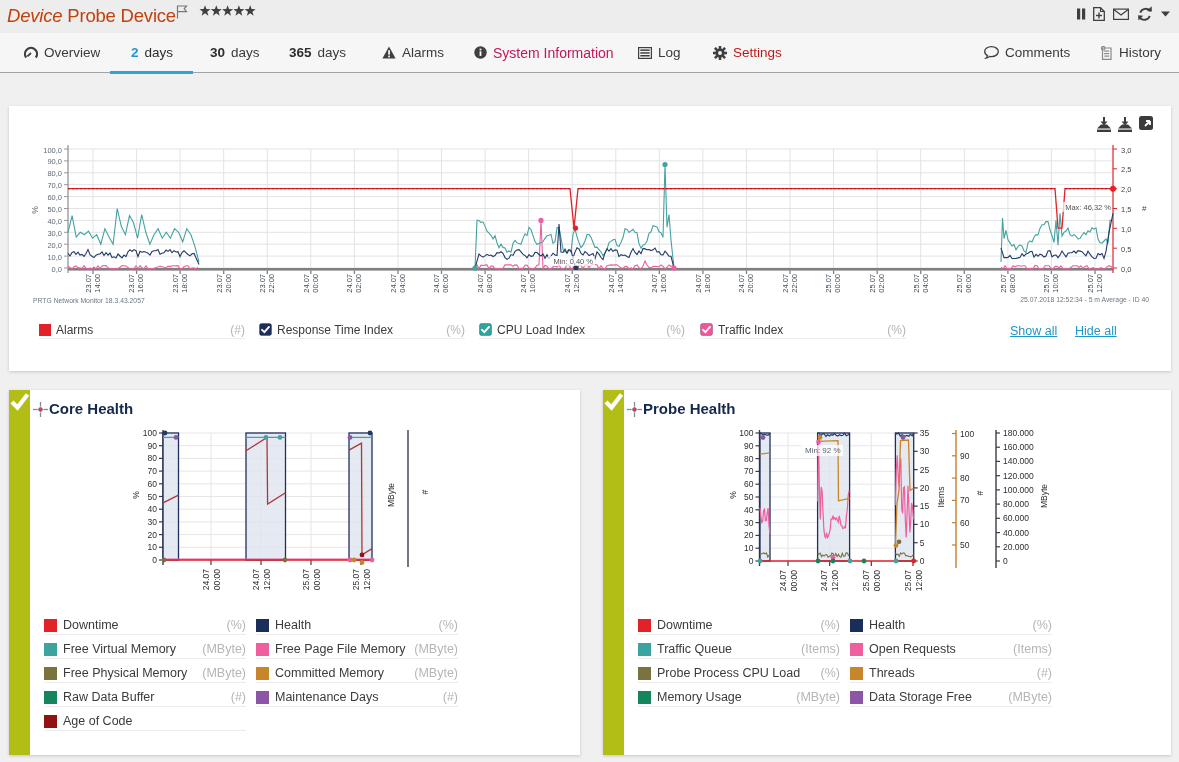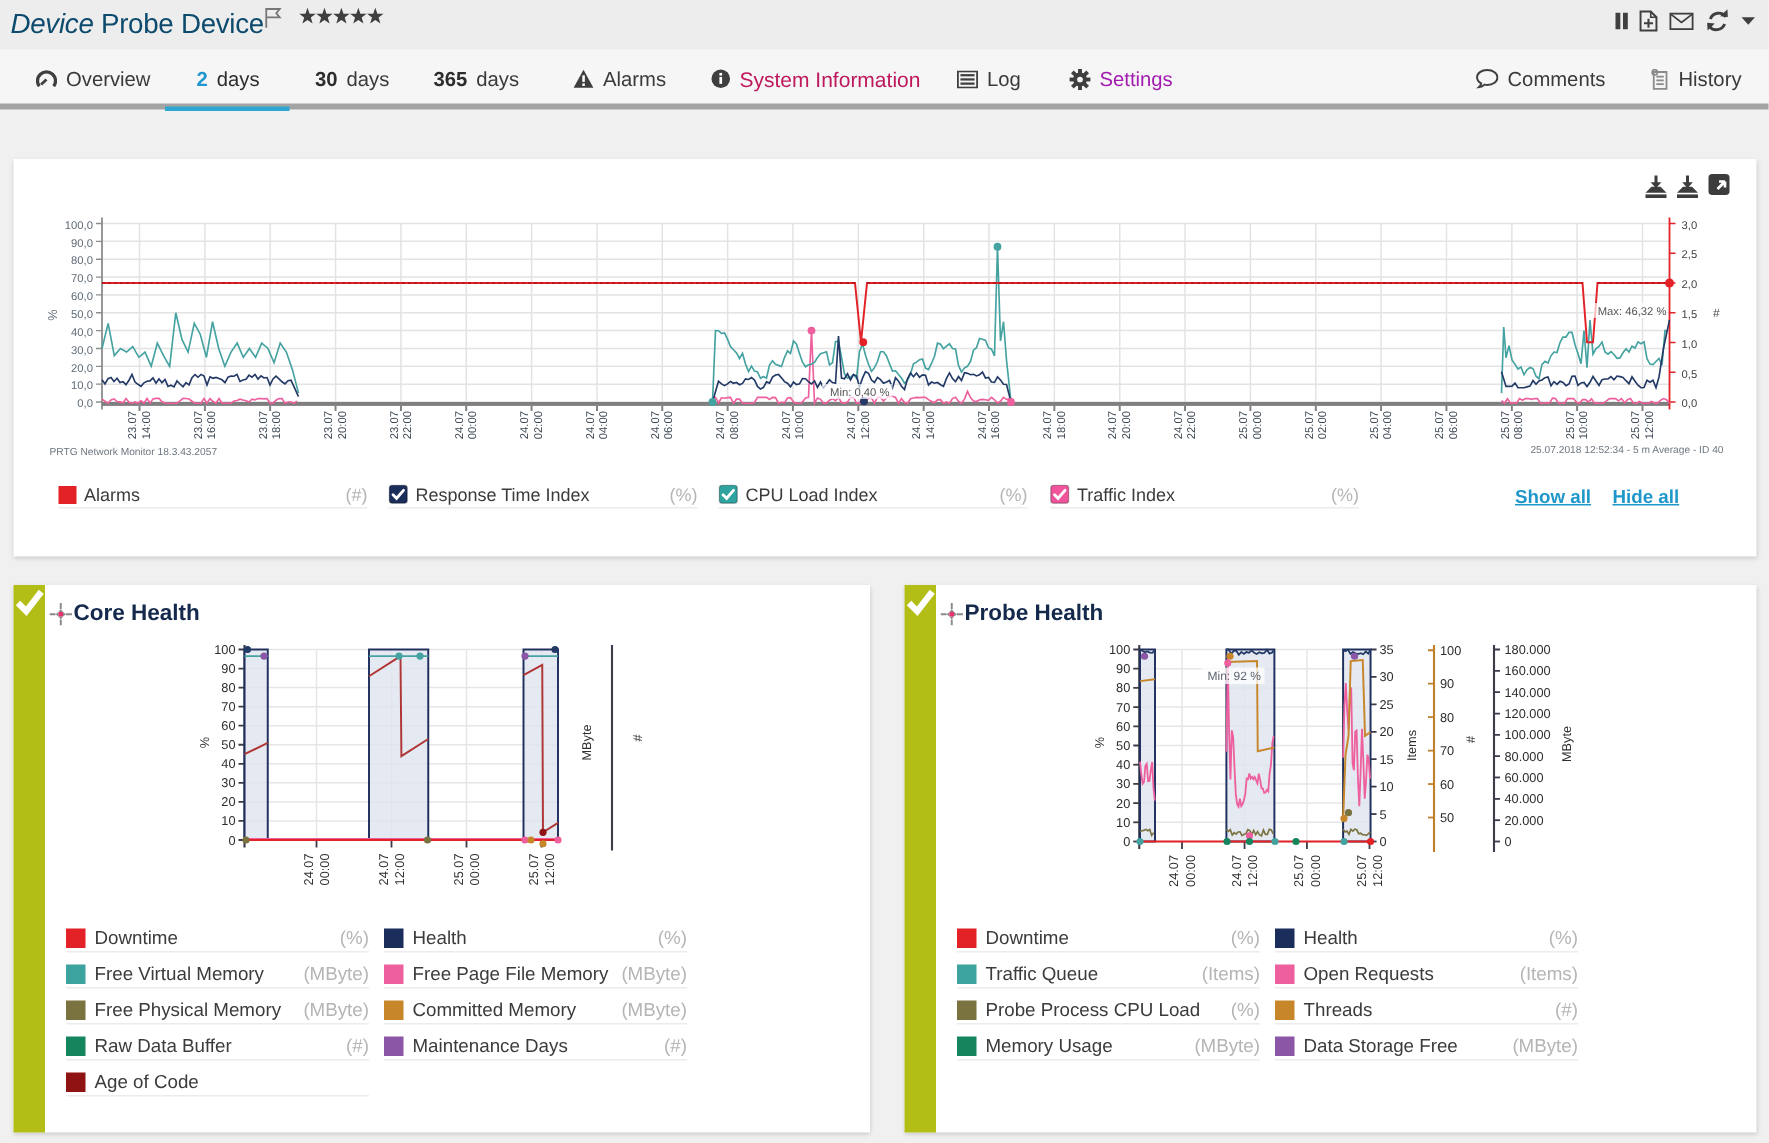--- a/index.html
+++ b/index.html
@@ -1,22 +1,22 @@
 <!DOCTYPE html>
 <html><head><meta charset="utf-8"><style>
 * { margin:0; padding:0; box-sizing:border-box; }
 body { width:1179px; height:762px; font-family:"Liberation Sans",sans-serif; background:#f0f0f0; position:relative; overflow:hidden; }
 .hdr { position:absolute; left:0; top:0; width:1179px; height:33px; background:#ededed; }
-.title { position:absolute; left:7px; top:2px; font-size:18.5px; letter-spacing:-0.2px; color:#0c4a6e; line-height:28px; white-space:nowrap; }
-.tabbar { position:absolute; left:0; top:33px; width:1179px; height:40px; background:#f6f6f6; border-bottom:4px solid #a3a3a3; }
+.title { position:absolute; left:7px; top:2px; font-size:18.5px; letter-spacing:-0.2px; color:#c2410c; line-height:28px; white-space:nowrap; }
+.tabbar { position:absolute; left:0; top:33px; width:1179px; height:40px; background:#f6f6f6; border-bottom:1px solid #a3a3a3; }
 .underline { position:absolute; left:110px; top:38px; width:83px; height:3px; background:#2ba7d1; }
 .panel { position:absolute; left:9px; top:106px; width:1162px; height:265px; background:#fff; box-shadow:0 1px 3px rgba(0,0,0,0.18); }
 .card { position:absolute; top:390px; width:571px; height:365px; background:#fff; box-shadow:0 1px 3px rgba(0,0,0,0.18);padding-left:36px; }
 .greenbar { position:absolute; left:0; top:0; width:21px; height:365px; background:#b2bd16; }
-a { cursor:pointer;font-weight:bold; }
+a { cursor:pointer; }
 </style></head>
 <body>
 <div class="hdr">
   <div class="title"><i>Device</i> Probe Device</div>
   <svg width="12" height="14" viewBox="0 0 12 14" style="position:absolute;left:176px;top:5px">
       <path d="M1.5 13.5 V1 H10.5 L8.2 3.8 L10.5 6.6 H1.5" fill="none" stroke="#777" stroke-width="1.2"></path>
     </svg>
     <svg width="58" height="14" viewBox="0 0 58 14" style="position:absolute;left:199px;top:4px">
       <polygon points="6.0,1.2 7.4,5.1 11.5,5.2 8.2,7.7 9.4,11.7 6.0,9.3 2.6,11.7 3.8,7.7 0.5,5.2 4.6,5.1" fill="#3f3f3f"></polygon>
       <polygon points="17.3,1.2 18.7,5.1 22.8,5.2 19.5,7.7 20.7,11.7 17.3,9.3 13.9,11.7 15.1,7.7 11.8,5.2 15.9,5.1" fill="#3f3f3f"></polygon>
@@ -84,21 +84,21 @@
     </div>
     <div style="position:absolute;left:638px;top:0;height:39px;display:flex;align-items:center;font-size:13.5px;color:#3a3a3a">
       <svg width="14" height="12" viewBox="0 0 14 12" style="margin-right:6px;vertical-align:-1px">
         <rect x="0.6" y="0.6" width="12.8" height="10.8" fill="none" stroke="#3f3f3f" stroke-width="1.2"></rect>
         <rect x="2.3" y="2.4" width="9.4" height="1.5" fill="#3f3f3f"></rect>
         <rect x="2.3" y="5.2" width="9.4" height="1.5" fill="#3f3f3f"></rect>
         <rect x="2.3" y="8" width="9.4" height="1.5" fill="#3f3f3f"></rect>
       </svg>
       <span>Log</span>
     </div>
-    <div style="position:absolute;left:713px;top:0;height:39px;display:flex;align-items:center;font-size:13.5px;color:#a21caf">
+    <div style="position:absolute;left:713px;top:0;height:39px;display:flex;align-items:center;font-size:13.5px;color:#b91c1c">
       <svg width="14" height="14" viewBox="-7 -7 14 14" style="margin-right:6px;vertical-align:-2px">
         <circle r="4.6" fill="#3f3f3f"></circle>
         <rect x="-1.3" y="-7.2" width="2.6" height="3.4" fill="#3f3f3f" transform="rotate(0)"></rect>
         <rect x="-1.3" y="-7.2" width="2.6" height="3.4" fill="#3f3f3f" transform="rotate(45)"></rect>
         <rect x="-1.3" y="-7.2" width="2.6" height="3.4" fill="#3f3f3f" transform="rotate(90)"></rect>
         <rect x="-1.3" y="-7.2" width="2.6" height="3.4" fill="#3f3f3f" transform="rotate(135)"></rect>
         <rect x="-1.3" y="-7.2" width="2.6" height="3.4" fill="#3f3f3f" transform="rotate(180)"></rect>
         <rect x="-1.3" y="-7.2" width="2.6" height="3.4" fill="#3f3f3f" transform="rotate(225)"></rect>
         <rect x="-1.3" y="-7.2" width="2.6" height="3.4" fill="#3f3f3f" transform="rotate(270)"></rect>
         <rect x="-1.3" y="-7.2" width="2.6" height="3.4" fill="#3f3f3f" transform="rotate(315)"></rect>

